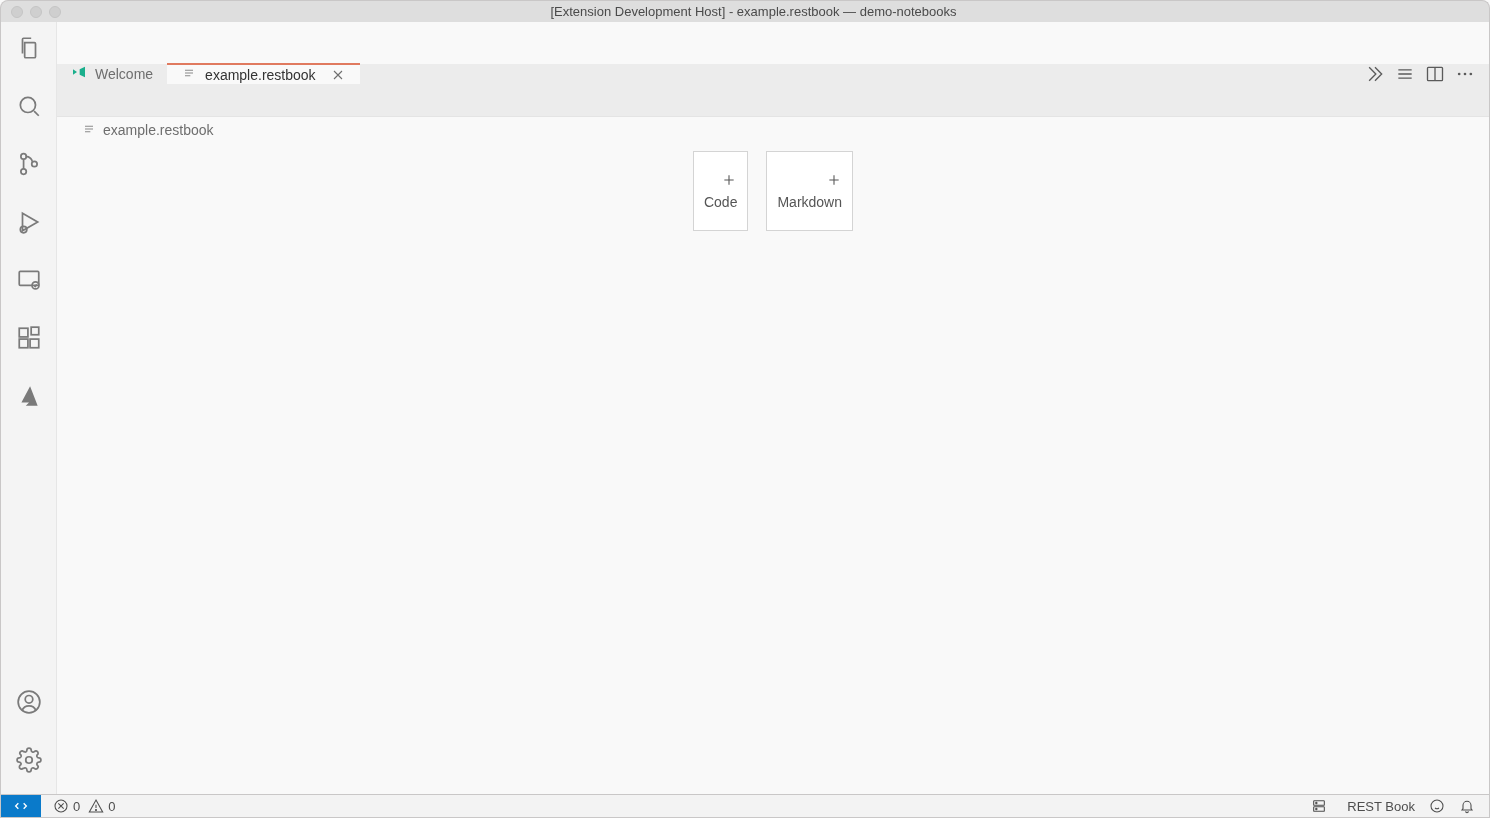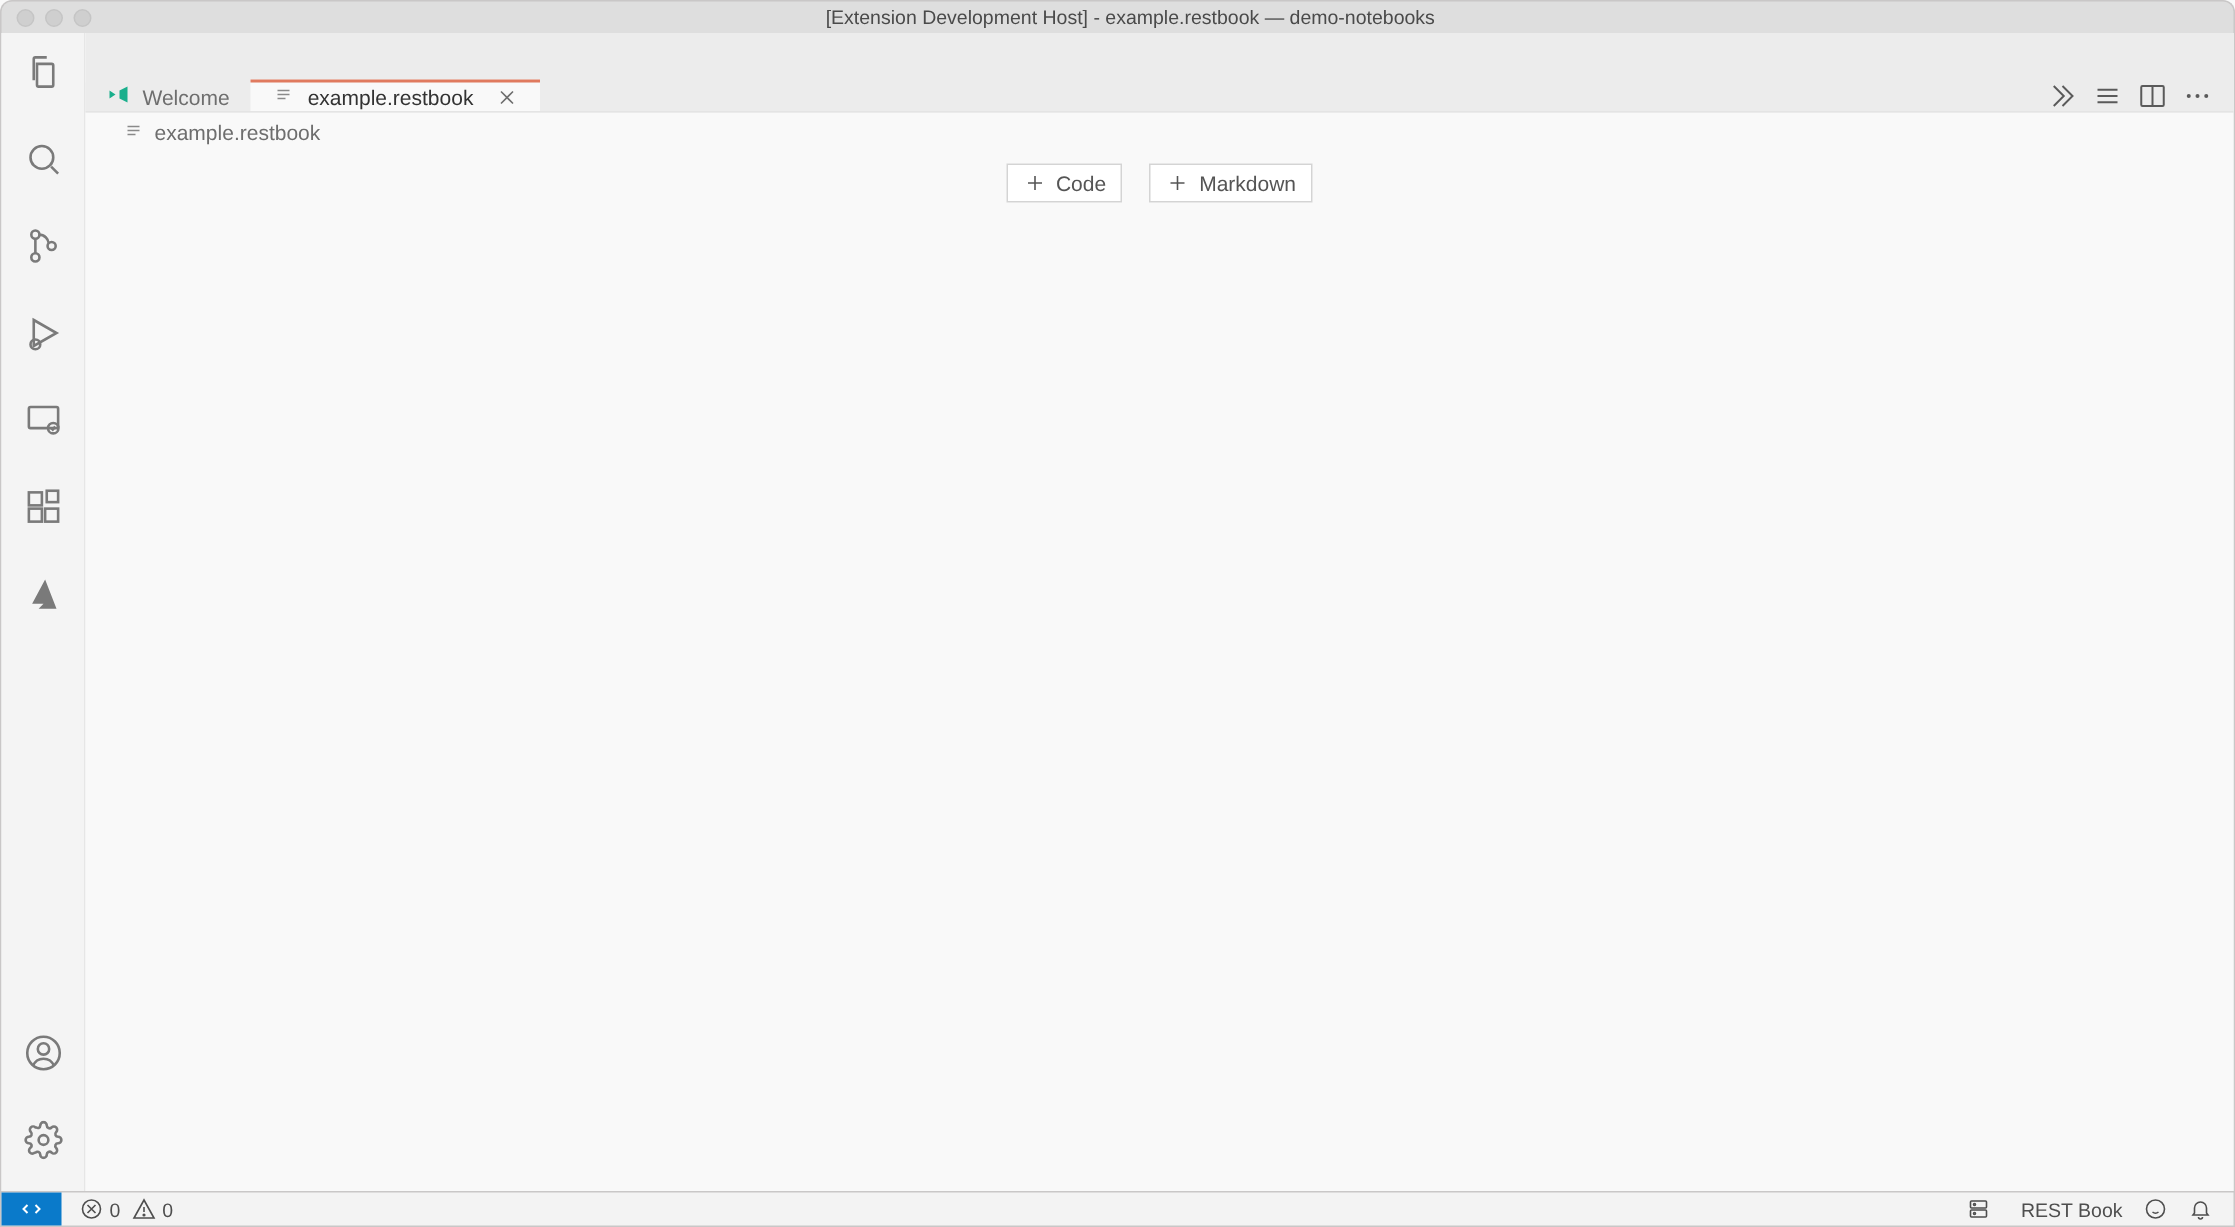--- a/index.html
+++ b/index.html
@@ -12,37 +12,37 @@
   
   .main { display: flex; height: calc(100% - 22px - 24px); border-left: 1px solid #c9c7c7; border-right: 1px solid #c9c7c7; background: #f9f9f9; }
   
   .activitybar { width: 56px; background: #f4f4f4; border-right: 1px solid #e6e6e6; display: flex; flex-direction: column; align-items: center; padding-top: 12px; }
   .activity-top { display: flex; flex-direction: column; align-items: center; gap: 30px; flex: 1; }
   .activity-bottom { display: flex; flex-direction: column; align-items: center; gap: 30px; padding-bottom: 20px; }
   .activity-icon { width: 28px; height: 28px; color: #7a7a7a; cursor: pointer; display:flex; align-items:center; justify-content:center;}
   .activity-icon svg { width: 26px; height: 26px; }
   
   .editor { flex: 1; display: flex; flex-direction: column; background: #f9f9f9; }
-  .tabbar { height: 53px; display: flex; align-items: flex-end; background: #ececec; border-bottom: 1px solid #e4e4e4; }
+  .tabbar { height: 53px; display: flex; align-items: flex-start; background: #ececec; border-bottom: 1px solid #e4e4e4; margin-top: 42px; }
   .tab { display: flex; align-items: center; padding: 0 14px; gap: 8px; background: #ececec; color: #6e6e6e; font-size: 14px; cursor: pointer; }
   .tab.active { background: #f9f9f9; color: #333; border-top: 2px solid #e07a5f; margin-top:-1px; padding-top: 0; }
   .tab .tab-icon svg { width: 16px; height: 16px; }
   .tab-close { margin-left: 6px; color: #6e6e6e; display:flex; }
   .tab-close svg { width: 16px; height: 16px; }
   .tabbar-spacer { flex: 1; }
   .tabbar-actions { display: flex; align-items: center; gap: 10px; padding-right: 14px; color: #5a5a5a; }
   .tabbar-actions .act-icon { display:flex; cursor:pointer; }
   .tabbar-actions svg { width: 20px; height: 20px; }
   
   .breadcrumbs { height: 26px; display: flex; align-items: center; padding-left: 24px; gap: 6px; font-size: 14px; color: #6e6e6e; }
   .breadcrumbs .bc-icon svg { width: 16px; height: 16px; }
   
   .content { flex: 1; position: relative; }
   .addcell-row { display: flex; justify-content: center; gap: 18px; margin-top: 8px; }
-  .addcell-btn { display: flex; align-items: flex-end; gap: 6px; padding: 4px 10px; border: 1px solid #d4d4d4; background: #fff; color: #555; font-size: 14px; cursor: pointer; }
+  .addcell-btn { display: flex; align-items: flex-end; gap: 6px; padding: 20px 10px; border: 1px solid #d4d4d4; background: #fff; color: #555; font-size: 14px; cursor: pointer; flex-direction: column; }
   .addcell-btn svg { width: 16px; height: 16px; }
   
   .statusbar { height: 24px; display: flex; align-items: center; background: #f3f3f3; border: 1px solid #c9c7c7; font-size: 13px; color: #4e4e4e; }
   .status-remote { background: #0a7aca; color: #fff; height: 100%; width: 40px; display: flex; align-items: center; justify-content: center; cursor:pointer;}
   .status-remote svg { width: 16px; height: 16px; }
   .status-left { display: flex; align-items: center; gap: 8px; padding-left: 12px; }
   .status-left .seg { display: flex; align-items: center; gap: 4px; cursor:pointer;}
   .status-left svg { width: 16px; height: 16px; }
   .status-spacer { flex: 1; }
   .status-right { display: flex; align-items: center; gap: 14px; padding-right: 14px; }

